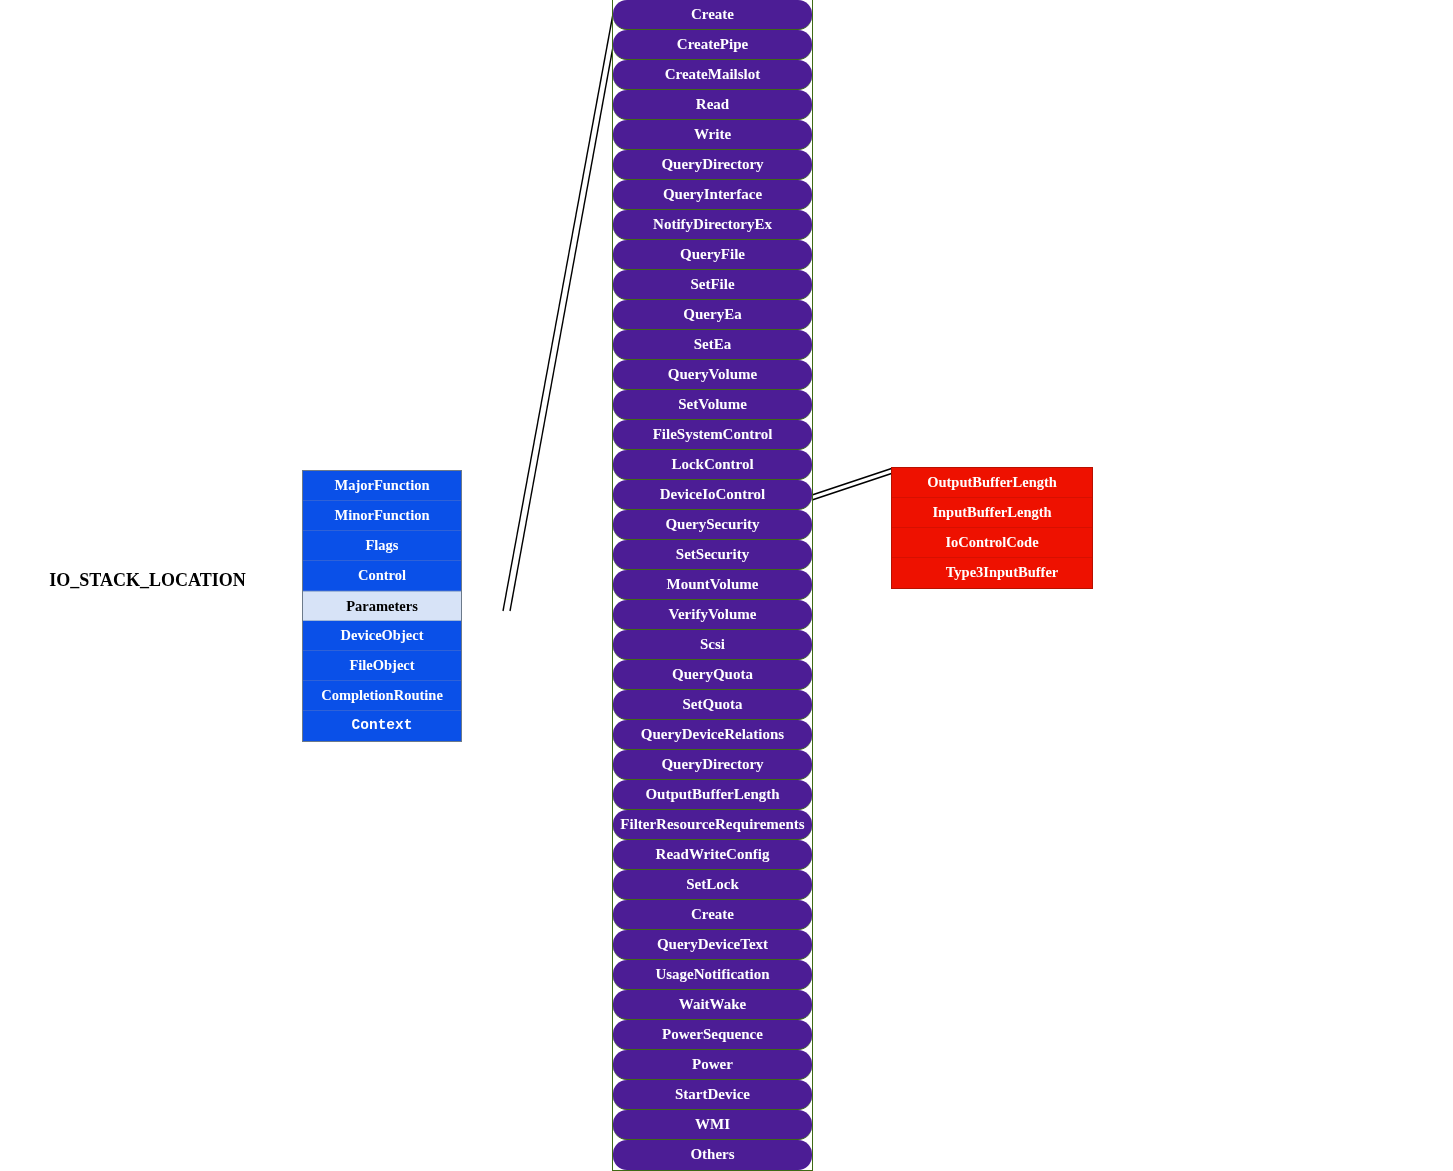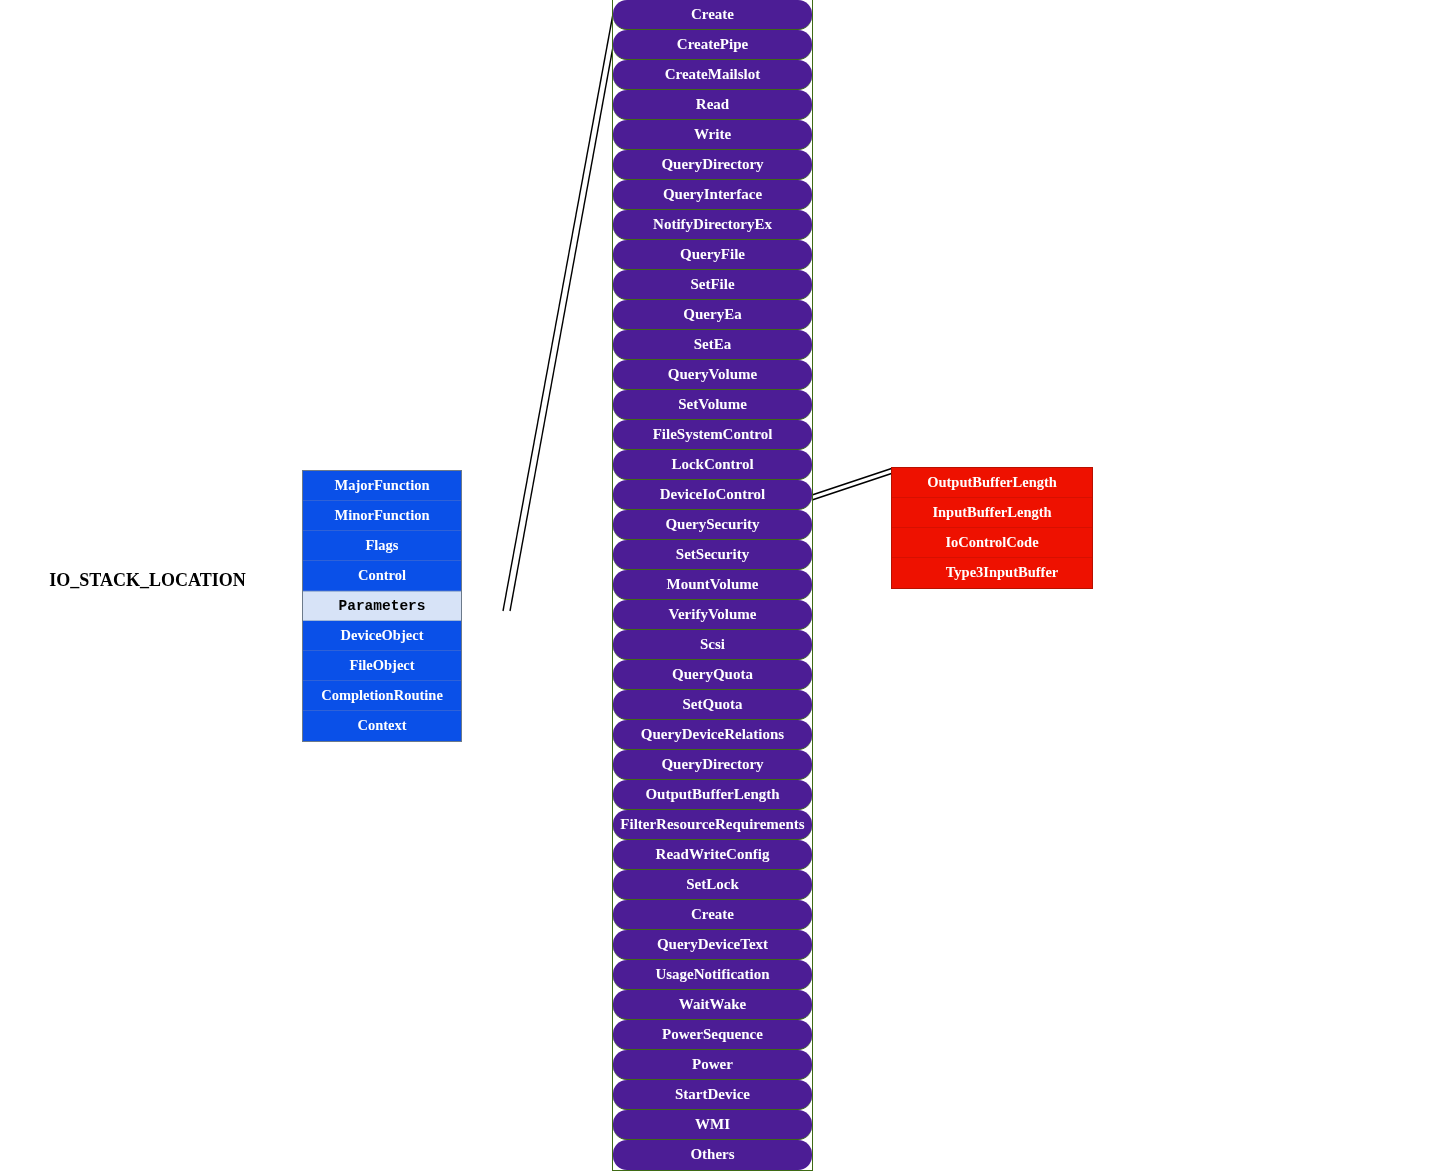--- a/index.html
+++ b/index.html
@@ -54,27 +54,26 @@
   #io-stack-box {
     left: 302px;
     top: 470px;
     width: 160px;
     border: 1px solid #6c7a8a;
   }
   #io-stack-box .trow {
     background: #0a50e8;
     border-bottom: 1px solid #2f62d8;
   }
-  #io-stack-box .trow:last-child { border-bottom: none; }
+  #io-stack-box .trow:last-child { border-bottom: none; font-family: Liberation Mono, monospace; }
   #io-stack-box .trow.highlight {
     background: #d7e3f7;
     color: #000000;
     border-top: 1px solid #9fb6d8;
     border-bottom: 1px solid #9fb6d8;
-    font-family: Liberation Mono, monospace;
   }
 
   
   #major-func-box {
     left: 612px;
     top: -1px;
     width: 201px;
     border: 1px solid #3f6b14;
   }
   #major-func-box .trow {

